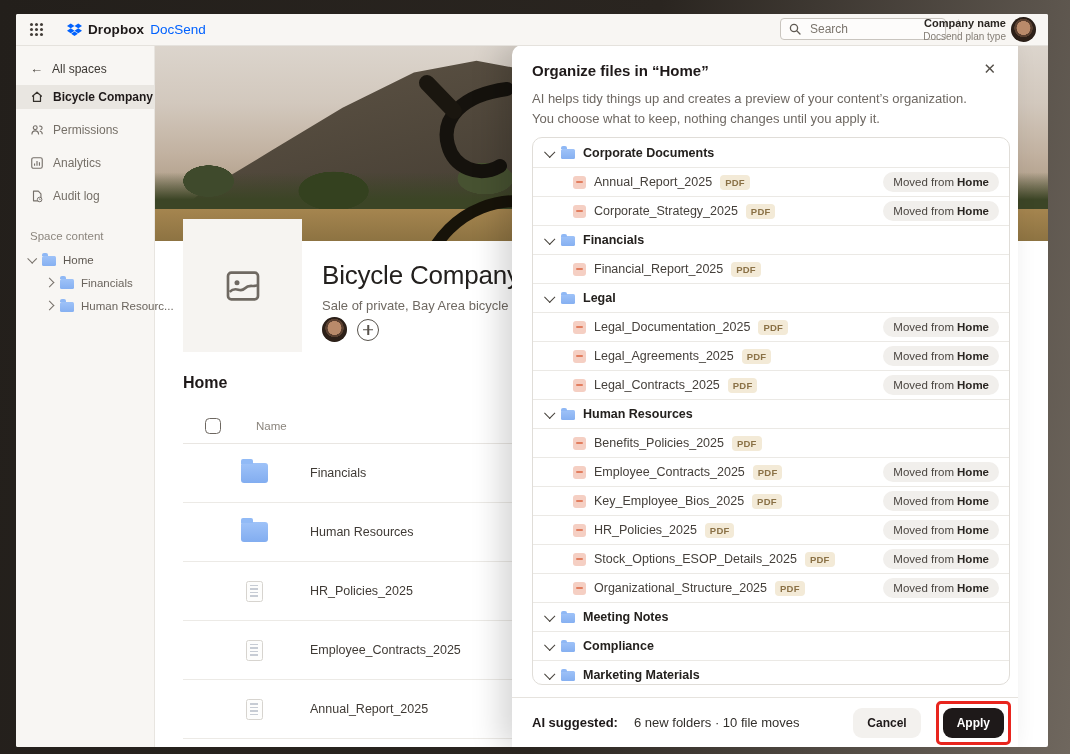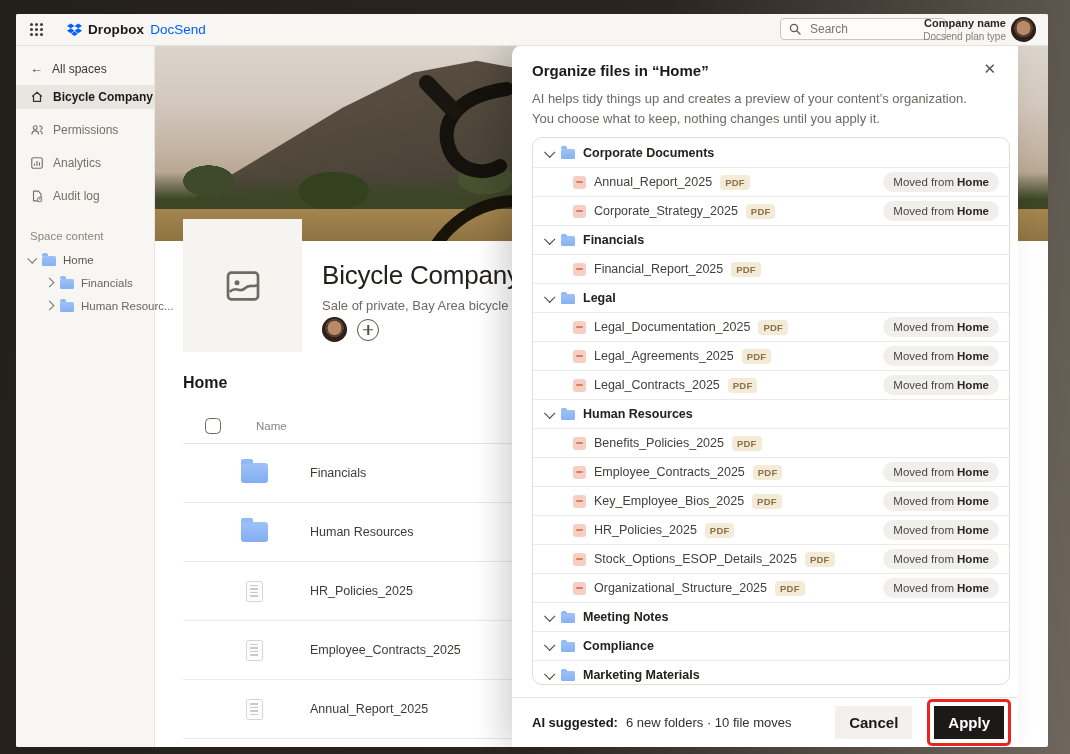--- a/index.html
+++ b/index.html
@@ -98,23 +98,23 @@
   .mfolder-label{font-size:12.5px;font-weight:700;color:#24211e;white-space:nowrap}
   .mfile-label{font-size:12.5px;color:#45403b;white-space:nowrap}
   .fileicon{width:13px;height:13px;border-radius:3px;background:#f5cfc3;position:relative;flex:0 0 auto}
   .fileicon::after{content:"";position:absolute;left:3px;top:5.5px;width:7px;height:2px;border-radius:1px;background:#e27e5f}
   .pdfbadge{font-size:9.5px;font-weight:700;color:#8a7146;background:#f3ead7;border-radius:4px;padding:2px 5px;letter-spacing:.2px}
   .movedpill{margin-left:auto;background:#f1efec;border-radius:999px;padding:4px 10px;font-size:11.5px;color:#4a4540;white-space:nowrap}
   .movedpill b{font-weight:700;color:#2a2622;margin-left:3px}
 
   .modal-footer{position:absolute;left:0;right:0;bottom:0;height:50px;border-top:1px solid #e6e3de;display:flex;align-items:center;padding:0 14px 0 20px;box-sizing:border-box;background:#fff}
   .suggest{font-size:13px;color:#33302c}
-  .suggest b{color:#1e1919;font-weight:700;margin-right:8px}
+  .suggest b{color:#1e1919;font-weight:700;margin-right:16px}
   .foot-actions{margin-left:auto;display:flex;align-items:center;gap:22px}
-  .btn{border:none;border-radius:0;font-size:15px;font-weight:700;padding:8px 14px;cursor:pointer;font-family:"Liberation Sans",sans-serif}
+  .btn{border:none;border-radius:9px;font-size:12px;font-weight:700;padding:8px 14px;cursor:pointer;font-family:"Liberation Sans",sans-serif}
   .btn.cancel{background:#f3f1ee;color:#1e1919}
   .apply-wrap{position:relative}
   .btn.apply{background:#1e1919;color:#fff}
   .redbox{position:absolute;left:-7px;top:-7px;right:-7px;bottom:-7px;border:3px solid #e8251e;border-radius:5px;pointer-events:none}
 </style>
 </head>
 <body>
 
 <div class="window">
 

